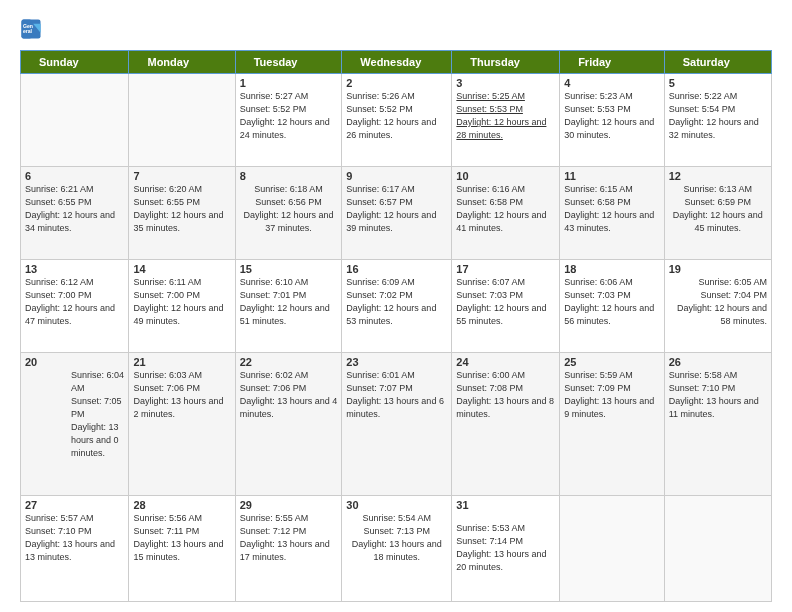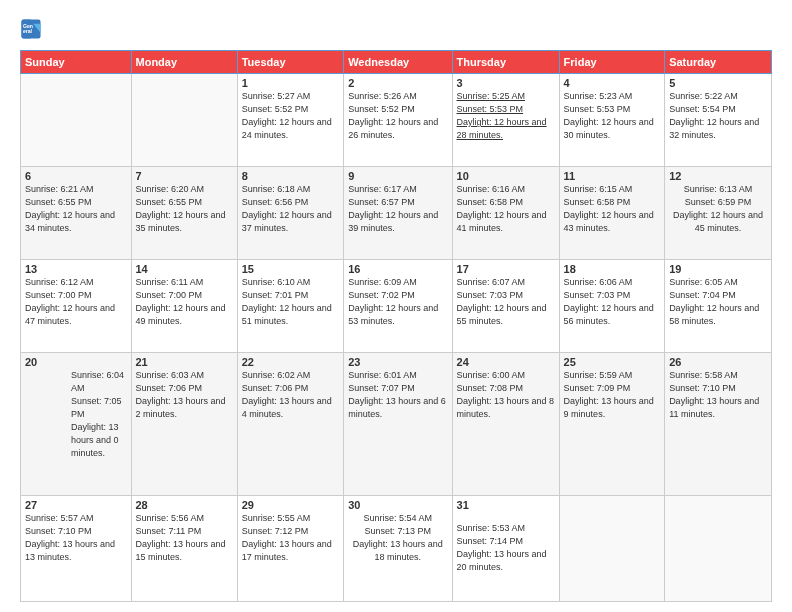--- a/index.html
+++ b/index.html
@@ -53,25 +53,25 @@
     .subtitle {
       font-size: 14px;
       color: #555;
     }
     table {
       width: 100%;
       border-collapse: collapse;
       flex: 1;
     }
     thead tr th {
-      background-color: #ef4444;
+      background-color: #4d7c0f;
       color: #fff;
       font-size: 11px;
       font-weight: bold;
-      padding: 5px 4px;
+      padding: 5px 18px;
       text-align: left;
       border: 1px solid #5a9bd4;
     }
     tbody tr td {
       border: 1px solid #ccc;
       vertical-align: top;
       padding: 3px 4px;
       font-size: 9.5px;
       color: #333;
       background: #fff;
@@ -174,21 +174,21 @@
 Daylight: 12 hours and 34 minutes.</div>
           </td>
           <td>
             <span class="day-num">7</span>
             <div class="day-info" style="white-space: pre-line;">Sunrise: 6:20 AM
 Sunset: 6:55 PM
 Daylight: 12 hours and 35 minutes.</div>
           </td>
           <td>
             <span class="day-num">8</span>
-            <div class="day-info" style="white-space: pre-line;">Sunrise: 6:18 AM
+            <div class="day-info" style="white-space: pre-line; text-align: center;">Sunrise: 6:18 AM
 Sunset: 6:56 PM
 Daylight: 12 hours and 37 minutes.</div>
           </td>
           <td>
             <span class="day-num">9</span>
             <div class="day-info" style="white-space: pre-line;">Sunrise: 6:17 AM
 Sunset: 6:57 PM
 Daylight: 12 hours and 39 minutes.</div>
           </td>
           <td>
@@ -242,21 +242,21 @@
 Daylight: 12 hours and 55 minutes.</div>
           </td>
           <td>
             <span class="day-num">18</span>
             <div class="day-info" style="white-space: pre-line;">Sunrise: 6:06 AM
 Sunset: 7:03 PM
 Daylight: 12 hours and 56 minutes.</div>
           </td>
           <td>
             <span class="day-num">19</span>
-            <div class="day-info" style="white-space: pre-line;">Sunrise: 6:05 AM
+            <div class="day-info" style="white-space: pre-line; text-align: right;">Sunrise: 6:05 AM
 Sunset: 7:04 PM
 Daylight: 12 hours and 58 minutes.</div>
           </td>
         </tr>
         <tr>
           <td>
             <span class="day-num">20</span>
             <div class="day-info" style="white-space: pre-line; margin-left: 46px;">Sunrise: 6:04 AM
 Sunset: 7:05 PM
 Daylight: 13 hours and 0 minutes.</div>

